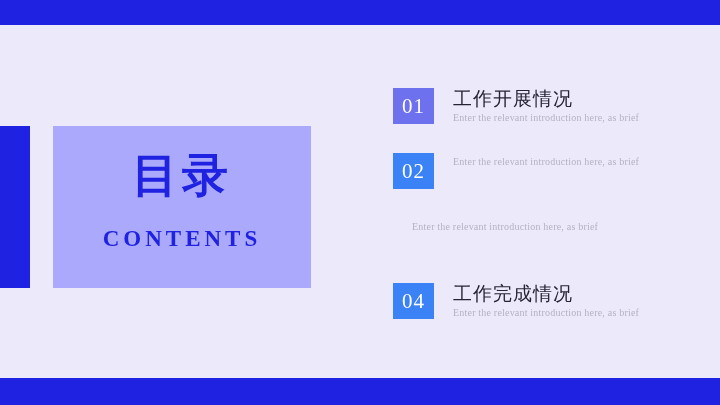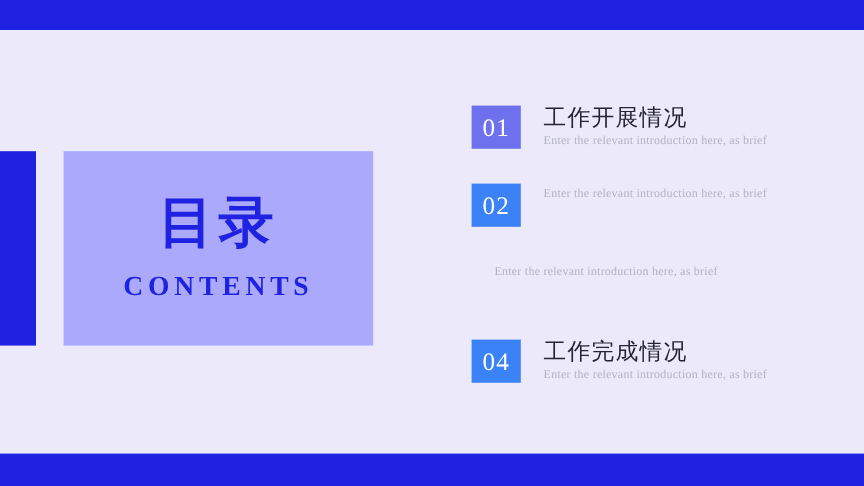--- a/index.html
+++ b/index.html
@@ -68,21 +68,21 @@
     letter-spacing: 4px;
     margin: 0 0 16px 0;
   }
   .title-en {
     font-family: "Liberation Serif", serif;
     font-weight: bold;
     font-size: 23px;
     line-height: 1;
     color: #1f22e0;
     letter-spacing: 4px;
-    margin: 2px;
+    margin: 12px;
   }
   
   .list {
     position: absolute;
     left: 393px;
     top: 88px;
     width: 300px;
   }
   .list-item {
     position: relative;

